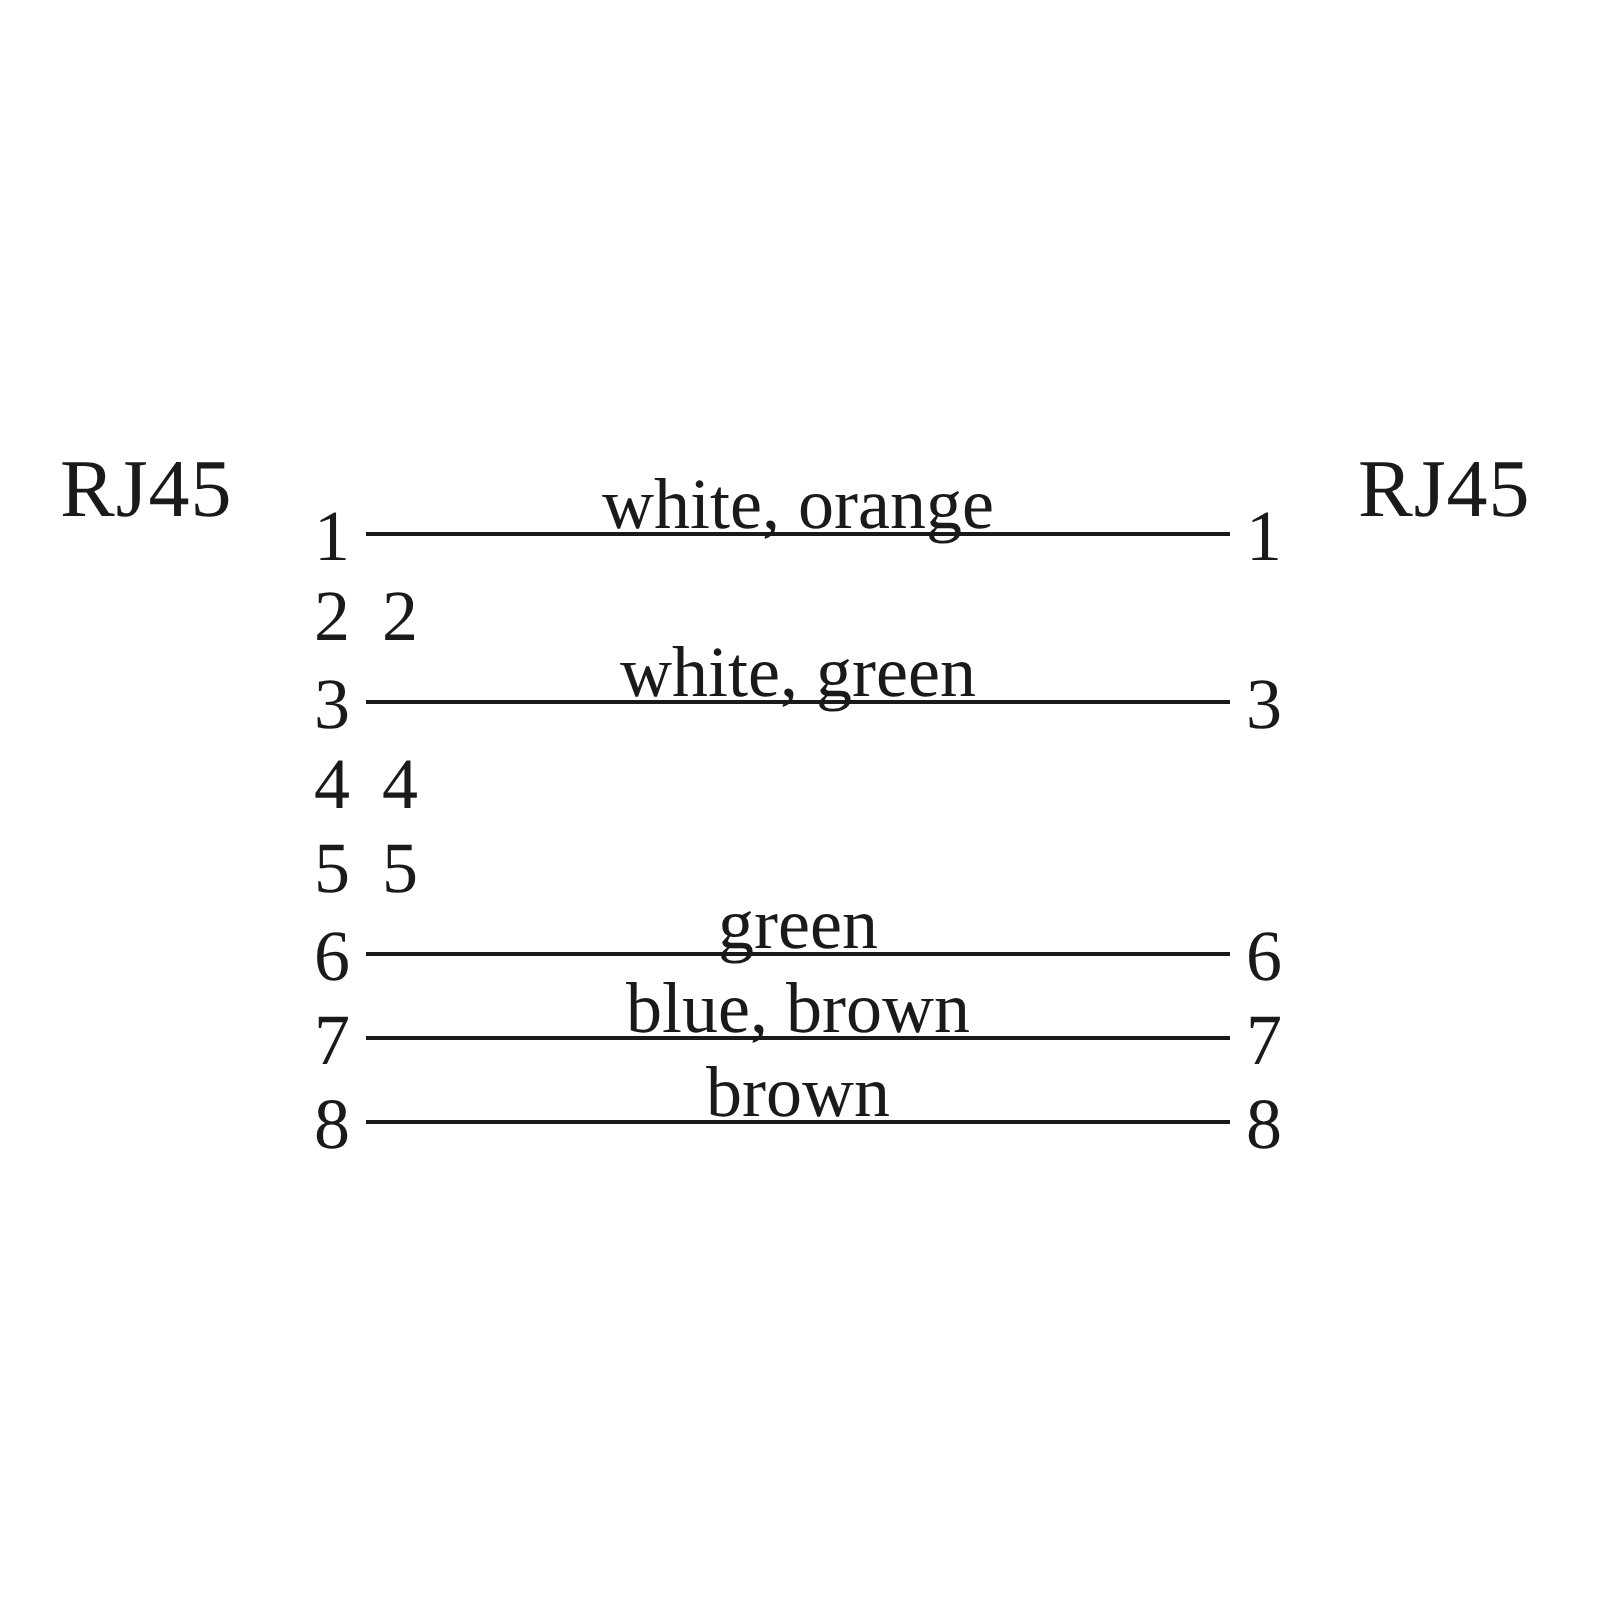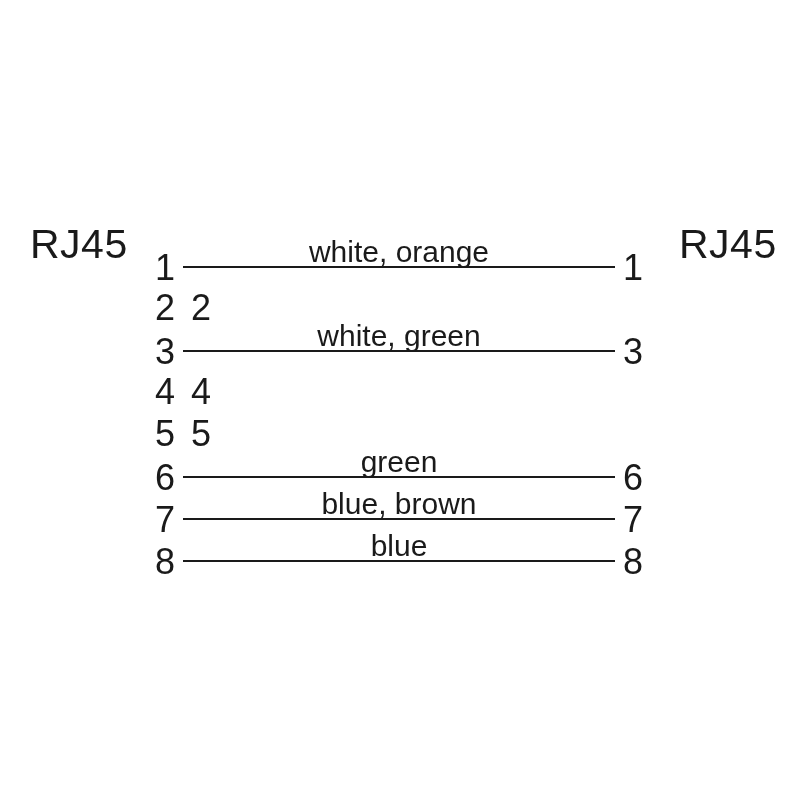--- a/index.html
+++ b/index.html
@@ -6,21 +6,21 @@
     margin: 0;
     padding: 0;
     background: #ffffff;
   }
   .canvas {
     position: relative;
     width: 800px;
     height: 800px;
     background: #ffffff;
     overflow: hidden;
-    font-family: Liberation Sans, sans-serif;
+    font-family: Liberation Serif, serif;
     color: #1a1a1a;
   }
   .connector-label {
     position: absolute;
     top: 224px;
     font-size: 41px;
     line-height: 41px;
     letter-spacing: 0.5px;
     white-space: nowrap;
   }
@@ -59,21 +59,21 @@
   .pin.right {
     text-align: left;
     margin-left: 8px;
   }
   .wire {
     flex: 1 1 auto;
     border-bottom: 2px solid #1a1a1a;
   }
   .wire .lbl {
     text-align: center;
-    font-size: 30px;
+    font-size: 36px;
     line-height: 36px;
     transform: translateY(4px);
     white-space: nowrap;
   }
 </style>
 </head>
 <body>
 
 <div class="canvas">
 
@@ -124,18 +124,18 @@
     <div class="pin left">7</div>
     <div class="wire">
       <div class="lbl">blue, brown</div>
     </div>
     <div class="pin right">7</div>
   </div>
 
   <div class="pin-row r8">
     <div class="pin left">8</div>
     <div class="wire">
-      <div class="lbl">blue</div>
+      <div class="lbl">brown</div>
     </div>
     <div class="pin right">8</div>
   </div>
 
 </div>
 
 </body></html>

